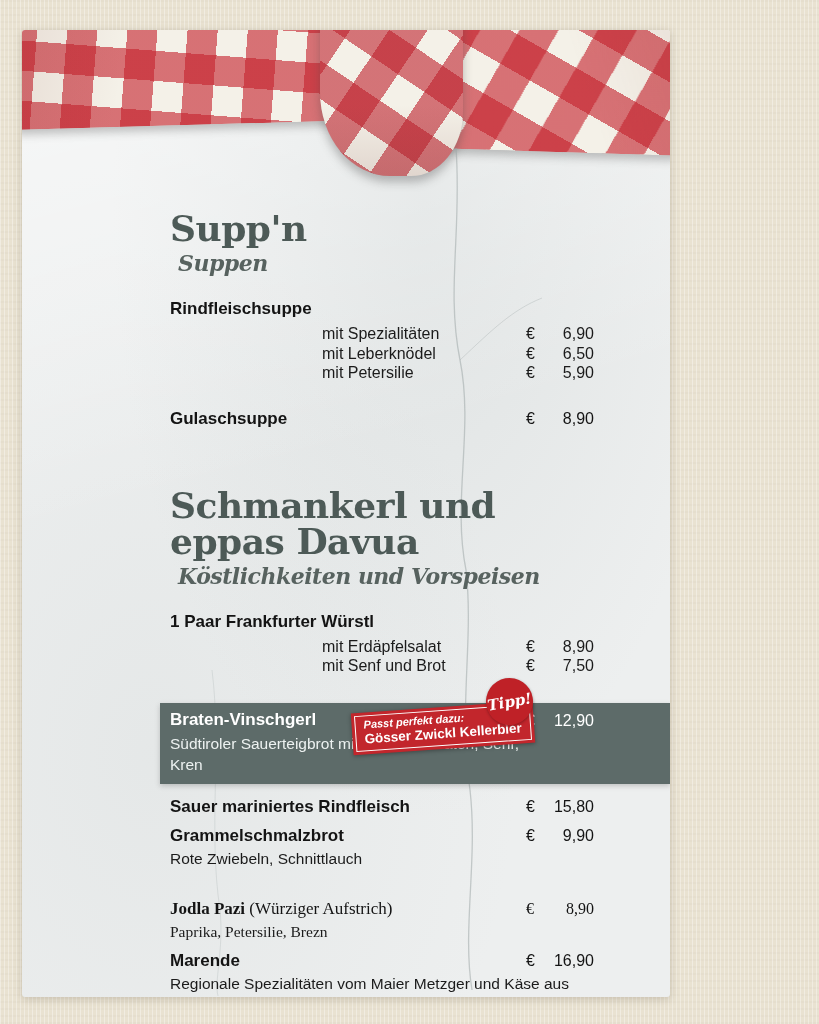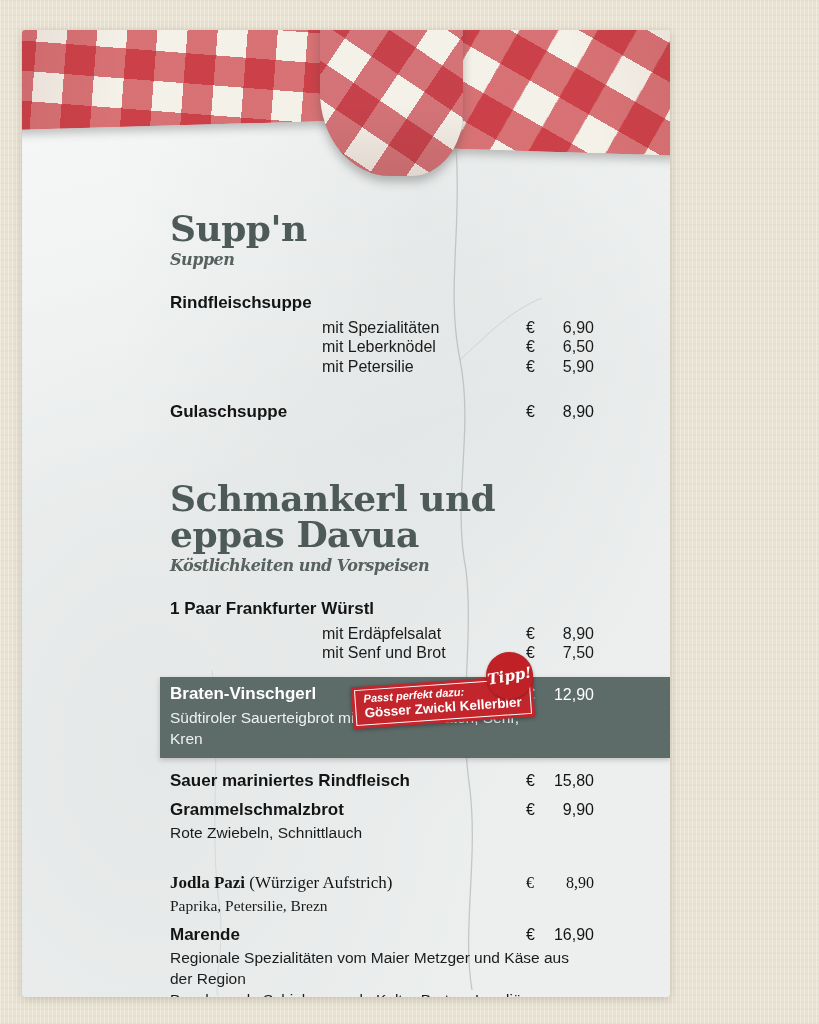--- a/index.html
+++ b/index.html
@@ -58,38 +58,38 @@
   
   .cracks{position:absolute;left:0;top:0;pointer-events:none;}
   
   .content{position:relative;padding:0 76px 0 148px;color:#141414;}
   .section{position:relative;}
   .section-title{
     margin:0;font-family:"DejaVu Serif",serif;font-weight:bold;
     font-size:36px;line-height:1;color:#4d5a57;letter-spacing:-.5px;
   }
   .section-sub{
-    margin:5px 0 0;font-family:"DejaVu Serif",serif;font-weight:bold;font-style:italic;
-    font-size:16px;line-height:1.1;color:#57625f;letter-spacing:-.5px;
+    margin:5px 8px 0;font-family:"DejaVu Serif",serif;font-weight:bold;font-style:italic;
+    font-size:22px;line-height:1.1;color:#57625f;letter-spacing:-.5px;
   }
   .sec-1{margin-top:180px;}
   .sec-2{margin-top:58px;}
   .item-line{display:flex;justify-content:space-between;align-items:baseline;}
   .item-name{font-weight:bold;font-size:17px;}
   .name-note{font-weight:normal;}
   .price{display:flex;justify-content:space-between;width:68px;flex:none;font-size:16px;}
   .variants{margin-top:5px;}
   .variant{display:flex;justify-content:space-between;align-items:baseline;
     padding-left:152px;font-size:16px;line-height:19.5px;color:#1b1b1b;}
   .desc{font-size:15.5px;line-height:21px;margin-top:2px;color:#1b1b1b;white-space:pre-line;}
   .mt-24{margin-top:24px;} .mt-26{margin-top:26px;} .mt-13{margin-top:13px;}
   .mt-9{margin-top:9px;} .mt-30{margin-top:30px;font-family:Liberation Serif, serif;}
   
   .banner{
-    position:relative;margin:14px -76px 0 -10px;
+    position:relative;margin:27px -76px 0 -10px;
     padding:7px 76px 9px 10px;
     background:#5d6b69;color:#fff;
     display:flex;justify-content:flex-start;align-items:flex-start;
     box-shadow:0 2px 5px rgba(60,60,60,.25);
   }
   .banner .item-name{color:#fff;}
   .banner .desc{color:#edf2f1;margin-top:3px;}
   .banner .price{color:#fff;margin-top:2px;}
   .pair-badge{
     position:absolute;right:136px;top:4px;z-index:3;

